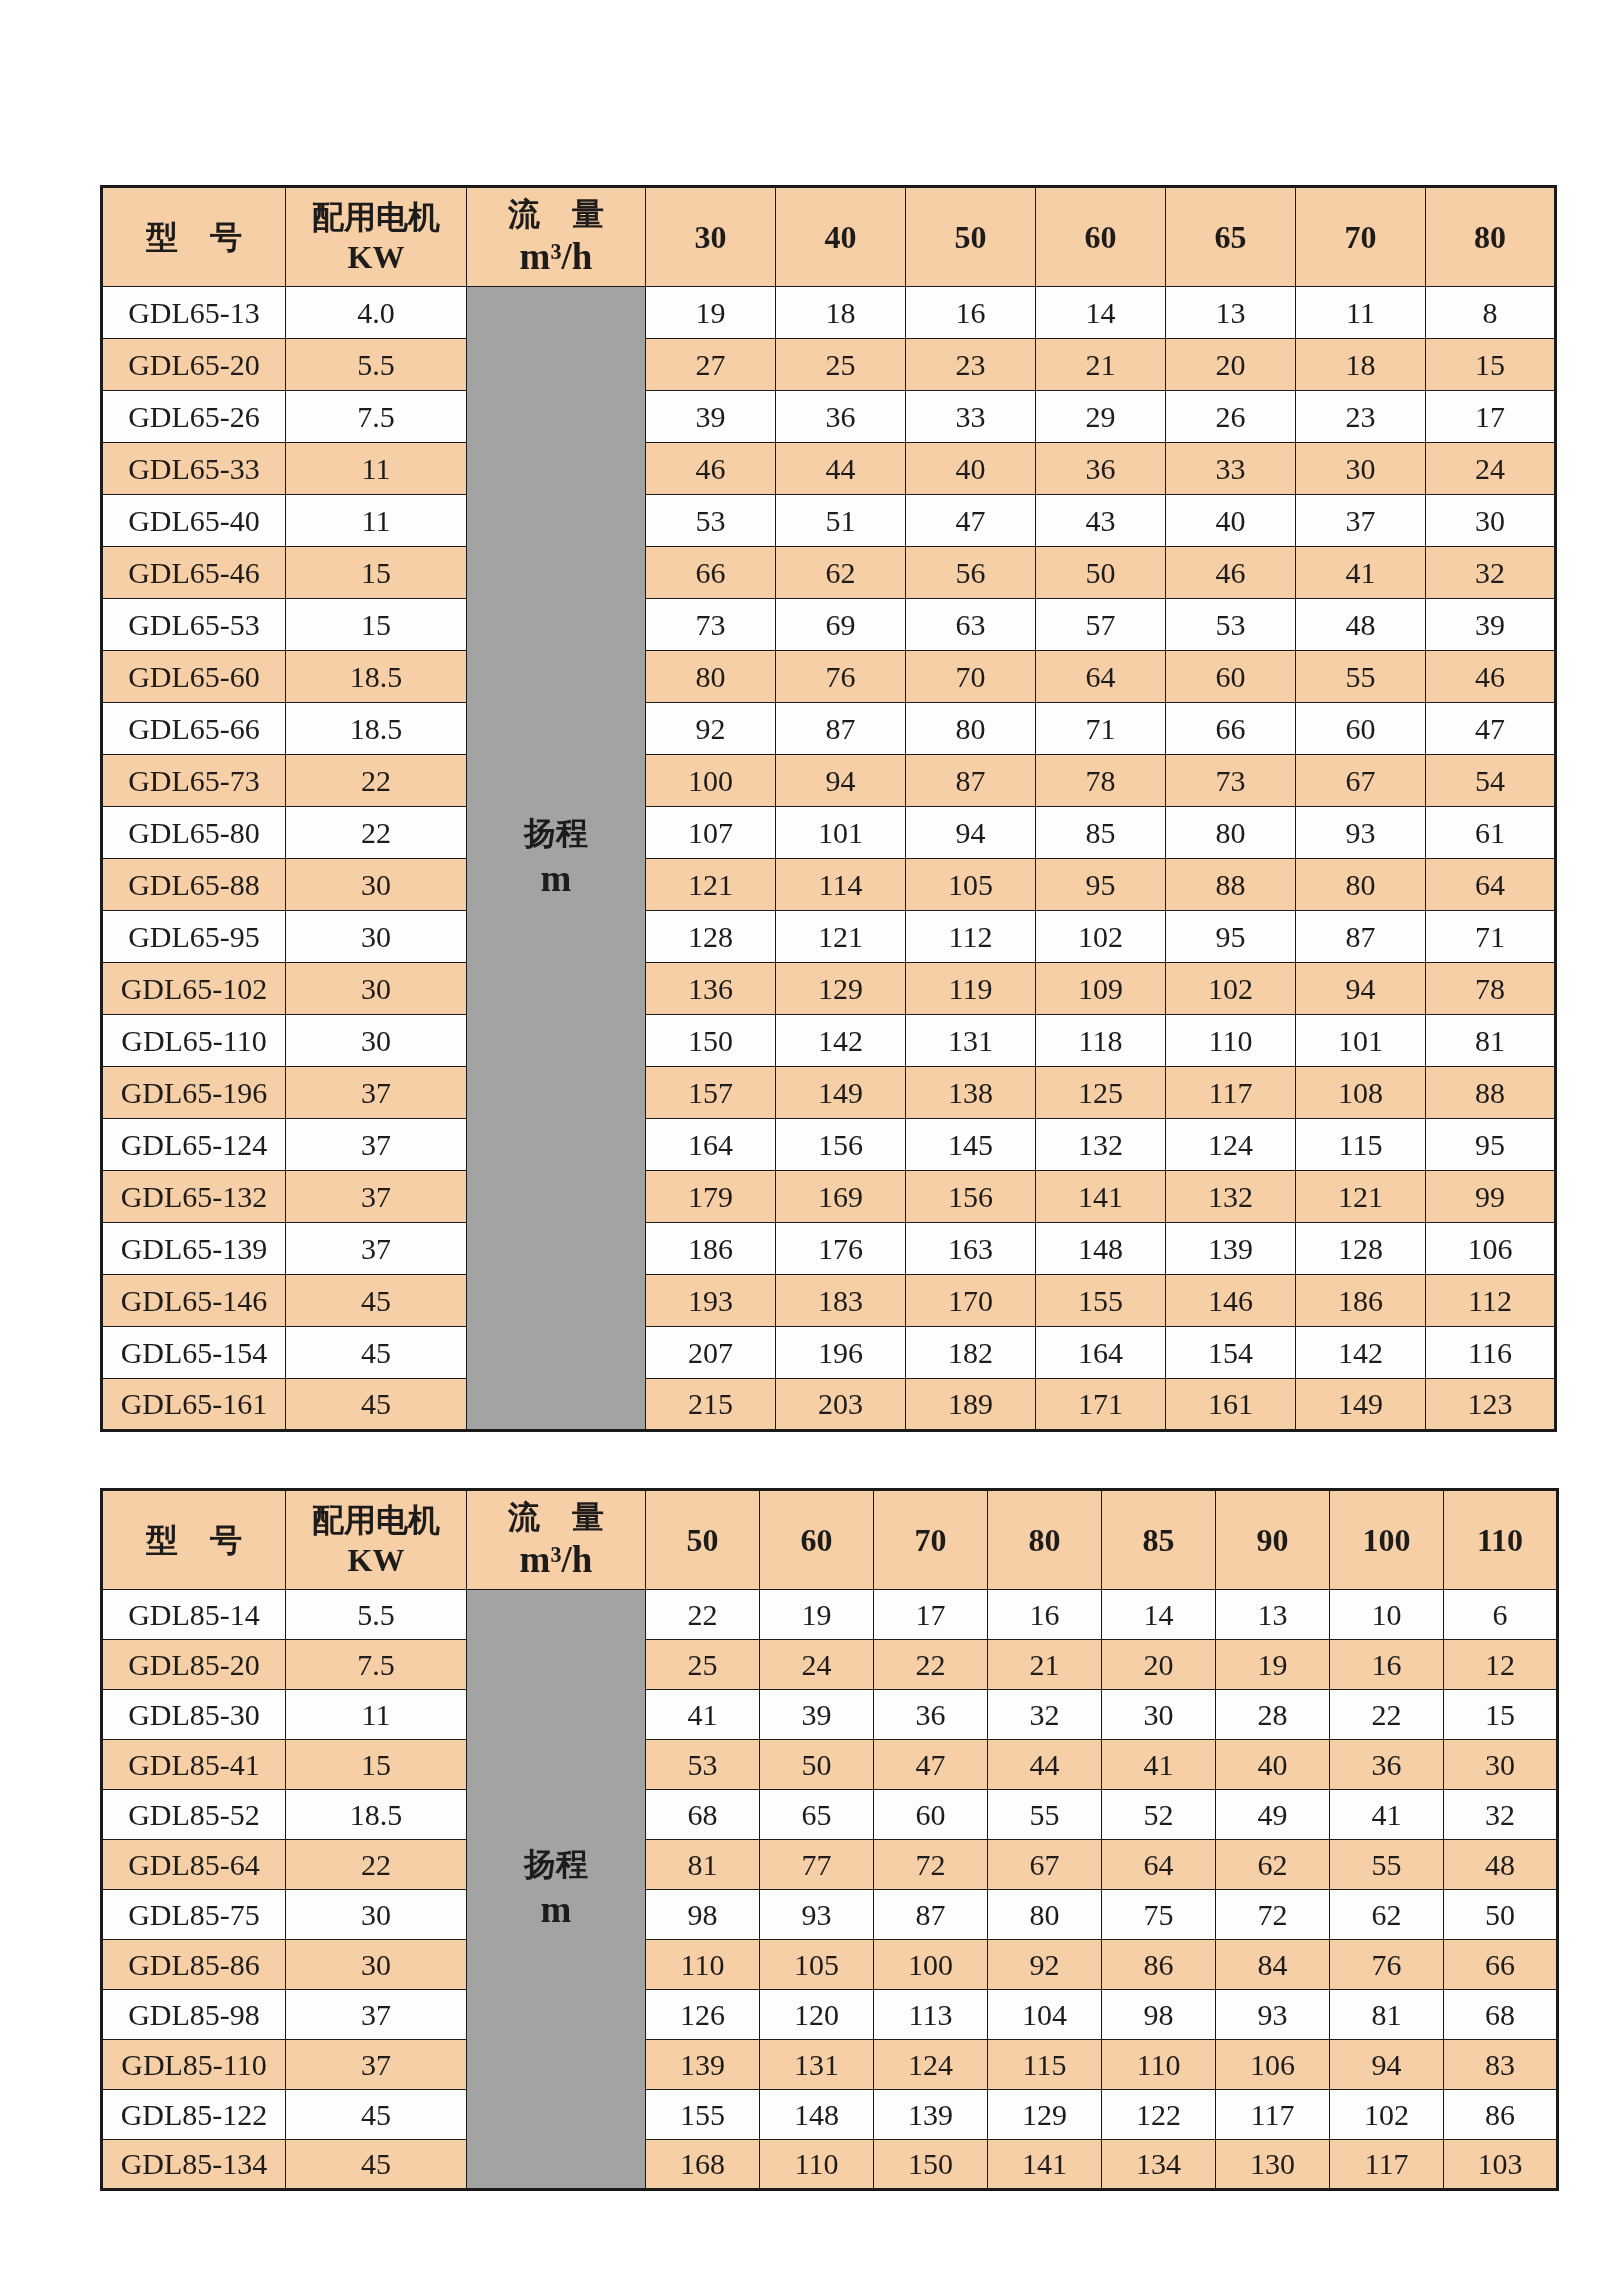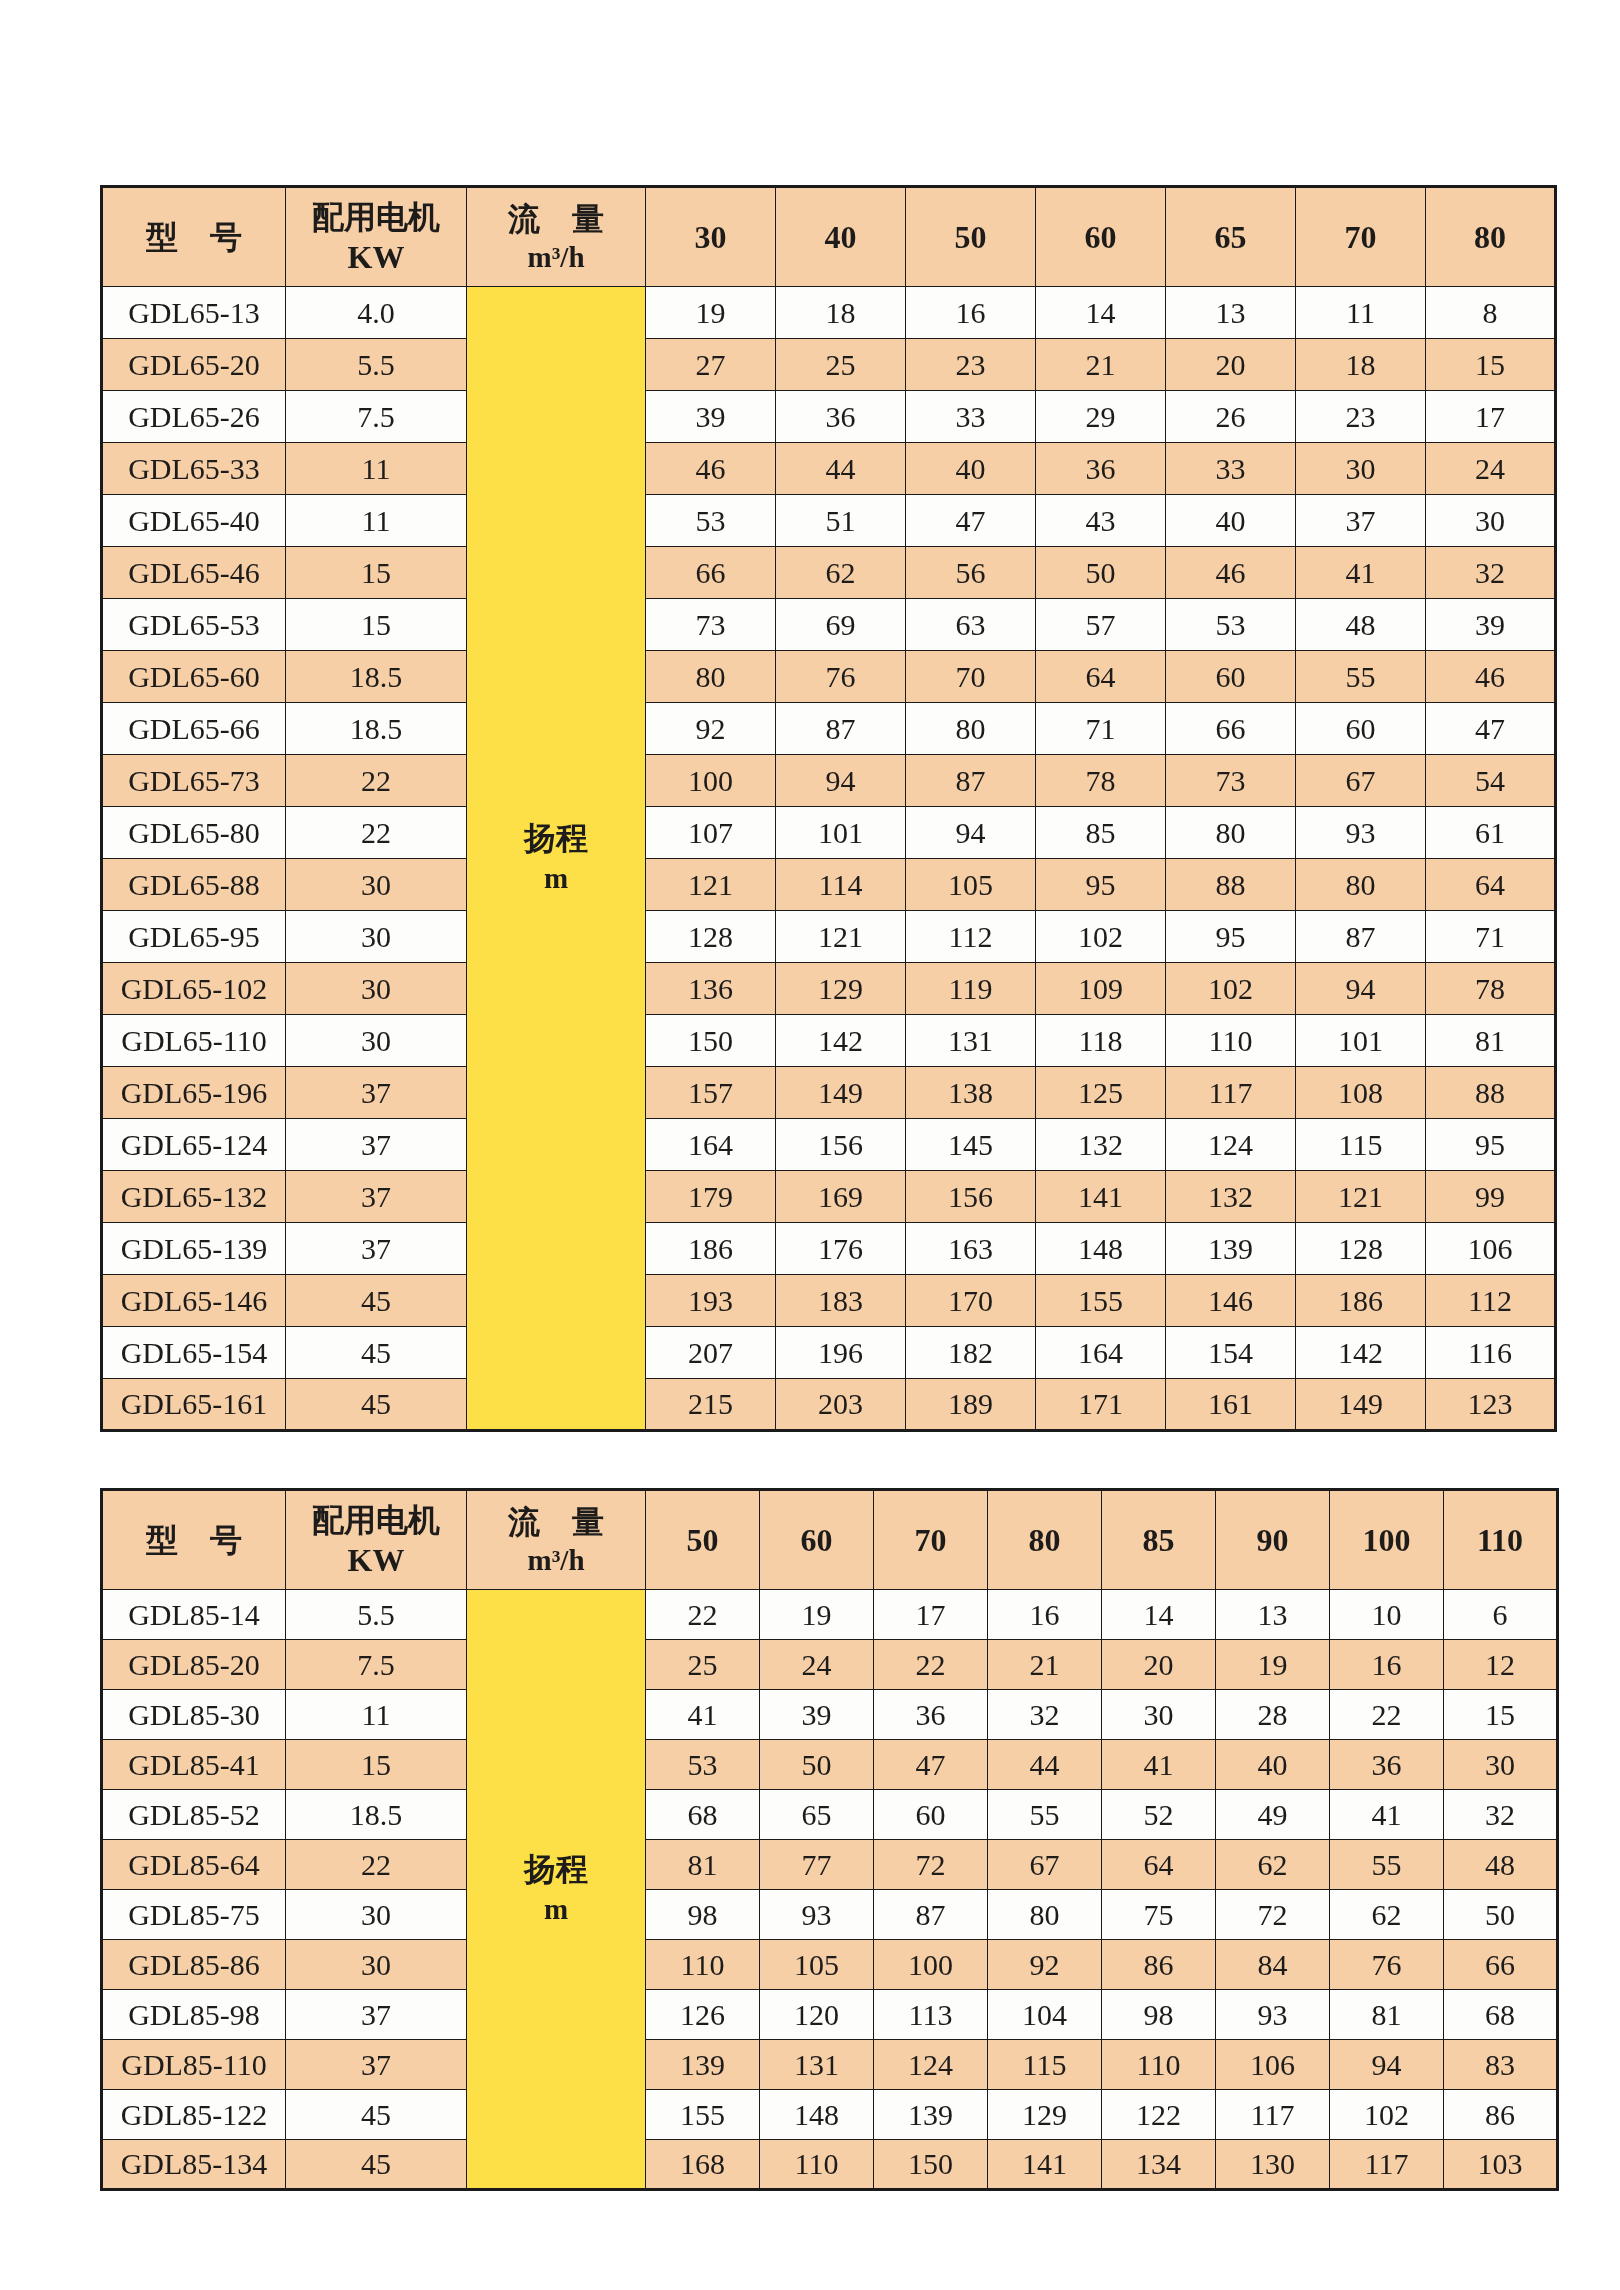--- a/index.html
+++ b/index.html
@@ -23,23 +23,23 @@
   col.c-flow{width:179px;}
   #table1 col.c-data{width:130px;}
   #table2 col.c-data{width:114px;}
   .tbl th{
     height:100px;background:#f6cfa7;font-weight:bold;font-size:32px;line-height:1.25;
   }
   #table1 td{height:52px;}
   #table2 td{height:50px;}
   .tbl td{font-size:30px;font-weight:normal;}
   .tbl tbody tr:nth-child(even) td{background:#f6cfa7;}
-  .tbl td.merged{background:#fde047;font-weight:bold;font-size:32px;line-height:1.3;}
+  .tbl td.merged{background:#a3a3a3;font-weight:bold;font-size:32px;line-height:1.3;}
   .hline{display:block;}
-  .unit{font-size:29px;}
+  .unit{font-size:37px;}
 </style>
 </head>
 <body>
 
 <table id="table1" class="tbl">
     <colgroup>
       <col class="c-model">
       <col class="c-kw">
       <col class="c-flow">
       <col class="c-data">

